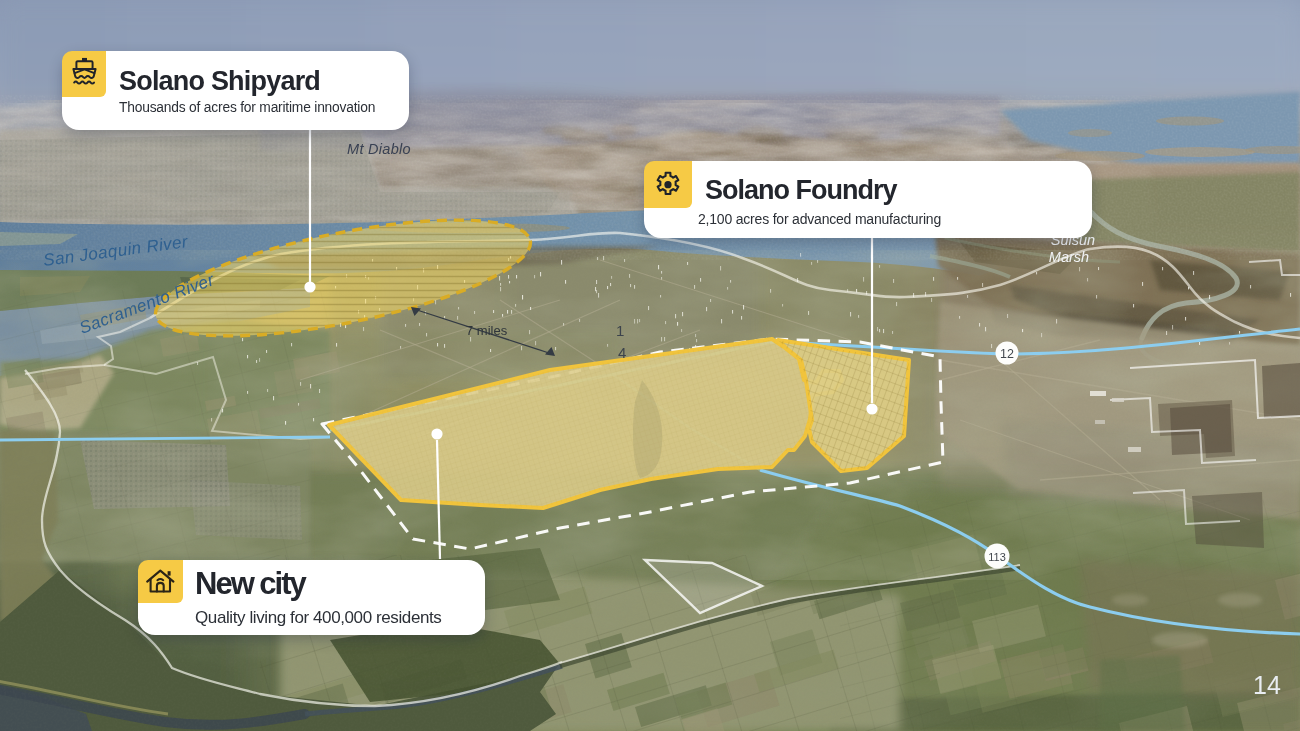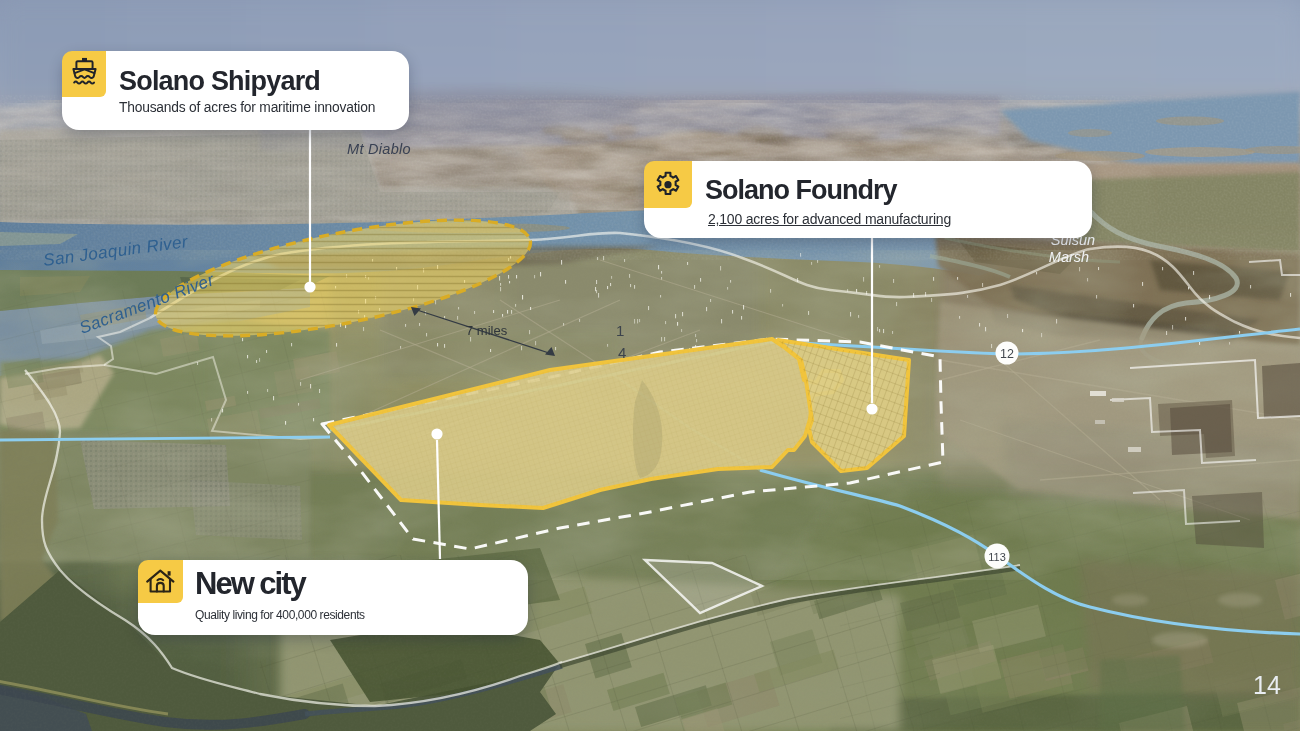--- a/index.html
+++ b/index.html
@@ -840,34 +840,34 @@
   <div class="chip" style="width:48px; height:47px; border-radius:10px 0 6px 0;">
 
     <svg width="28" height="28" viewBox="0 0 27 27" style="position:absolute; left:10px; top:9px;">
       <path d="M11.2,1.5 h4.6 v3.1 a9.2,9.2 0 0 1 2.7,1.55 l2.7,-1.55 2.3,4 -2.7,1.55 a9.2,9.2 0 0 1 0,3.1 l2.7,1.55 -2.3,4 -2.7,-1.55 a9.2,9.2 0 0 1 -2.7,1.55 v3.1 h-4.6 v-3.1 a9.2,9.2 0 0 1 -2.7,-1.55 l-2.7,1.55 -2.3,-4 2.7,-1.55 a9.2,9.2 0 0 1 0,-3.1 l-2.7,-1.55 2.3,-4 2.7,1.55 a9.2,9.2 0 0 1 2.7,-1.55 Z" fill="none" stroke="#20232a" stroke-width="2" stroke-linejoin="round" transform="translate(0,1.2)"></path>
       <circle cx="13.5" cy="14.2" r="3.5" fill="#20232a"></circle>
     </svg>
   </div>
 
   <div class="title" style="left:61px; top:13.5px; font-size:27px; letter-spacing:-1px;">Solano Foundry</div>
 
-  <div class="sub" style="left:64px; top:50px; font-size:14px; letter-spacing:-0.2px;text-decoration:underline;">2,100 acres for advanced manufacturing</div>
+  <div class="sub" style="left:54px; top:50px; font-size:14px; letter-spacing:-0.2px;">2,100 acres for advanced manufacturing</div>
 </div>
 
-<div class="card" style="left:138px; top:560px; width:347px; height:75px;padding-left:43px;">
+<div class="card" style="left:138px; top:560px; width:347px; height:75px;">
 
   <div class="chip" style="width:45px; height:43px; border-radius:10px 0 6px 0;">
 
     <svg width="29" height="24" viewBox="0 0 29 24" style="position:absolute; left:8px; top:9px;" fill="none" stroke="#2a2417" stroke-width="2.1" stroke-linejoin="round" stroke-linecap="round">
       <path d="M4.6,10.3 V22.5 H24 V10.3"></path>
       <path d="M1.2,12.6 L14.3,1.6 L27.4,12.6"></path>
       <rect x="21.6" y="2.2" width="3" height="4.4" fill="#2a2417" stroke="none"></rect>
       <path d="M10.9,22.5 V16.8 Q10.9,13.9 14.3,13.9 Q17.7,13.9 17.7,16.8 V22.5"></path>
       <path d="M11.4,11.2 Q14.3,8.8 17.2,11.2"></path>
     </svg>
   </div>
 
   <div class="title" style="left:57px; top:5.5px; font-size:31px; letter-spacing:-2px;">New city</div>
 
-  <div class="sub" style="left:57px; top:48px; font-size:12px; letter-spacing:-0.4px;">Quality living for 400,000 residents</div>
+  <div class="sub" style="left:57px; top:48px; font-size:17px; letter-spacing:-0.4px;">Quality living for 400,000 residents</div>
 </div>
 
 </div>
 
 </body></html>

